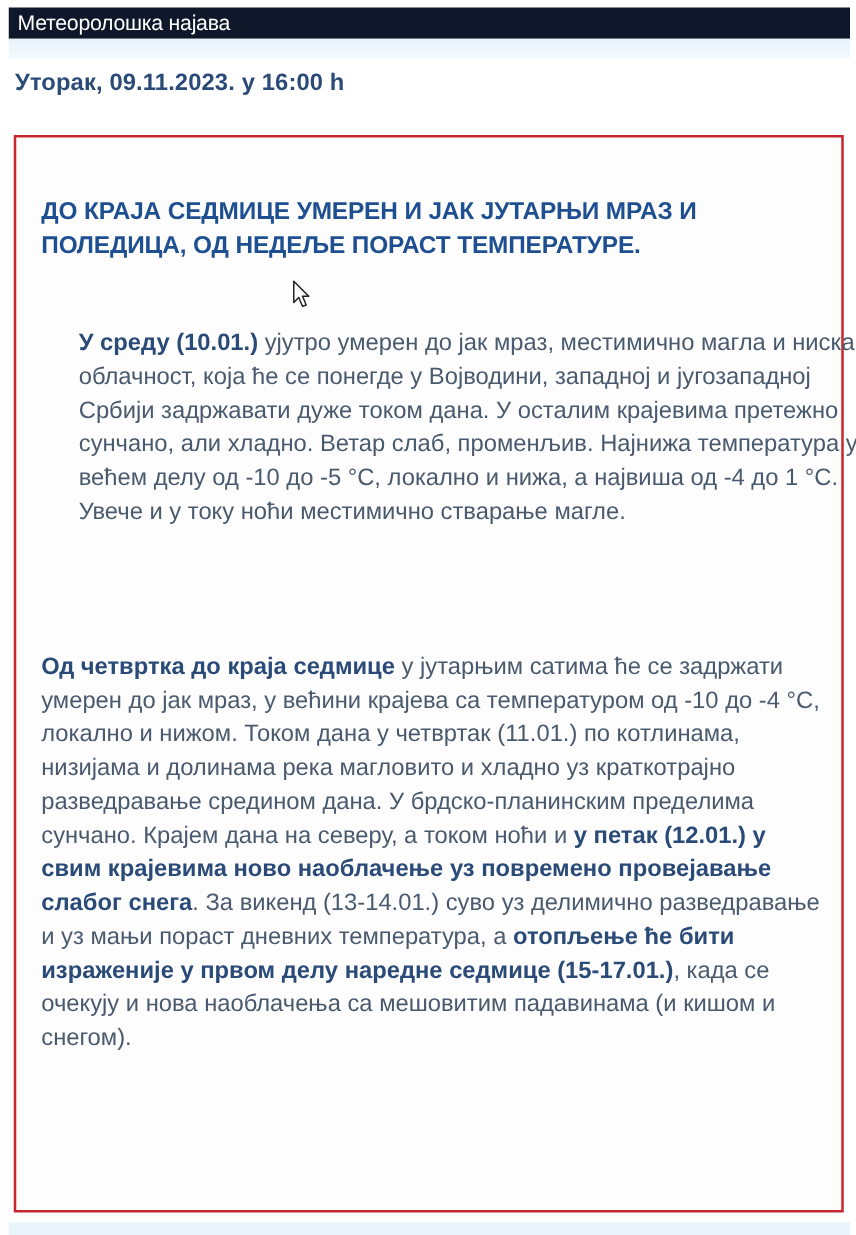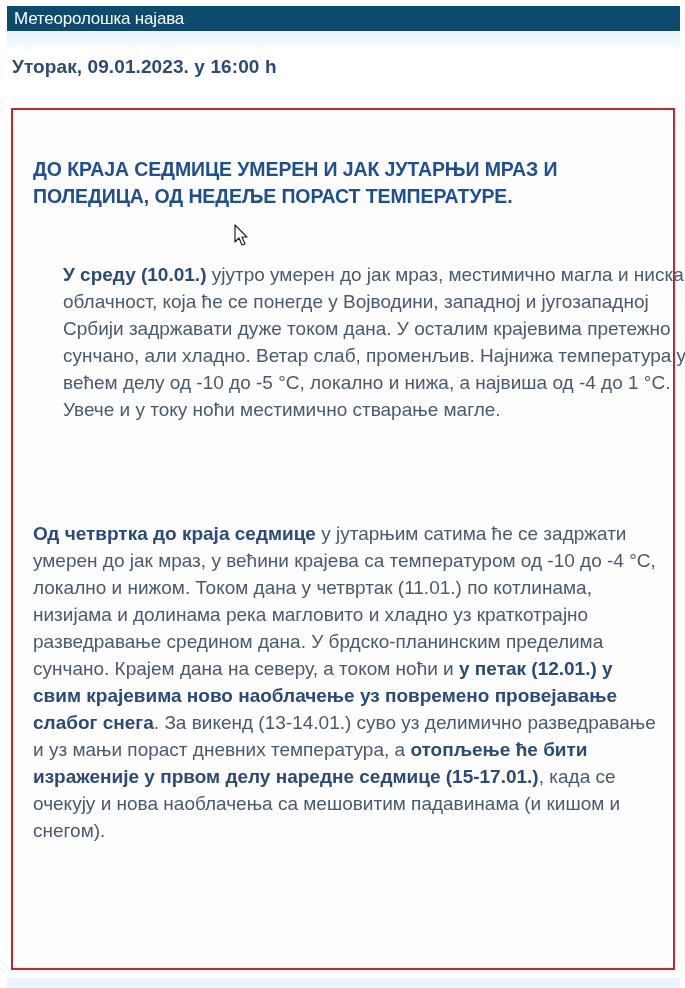--- a/index.html
+++ b/index.html
@@ -13,21 +13,21 @@
     body {
       font-family: "DejaVu Sans", "Liberation Sans", sans-serif;
       position: relative;
     }
     .header-bar {
       position: absolute;
       left: 7px;
       top: 6px;
       width: 673px;
       height: 25px;
-      background: #0c4a6e;
+      background: #0f172a;
       color: #ffffff;
       font-size: 17px;
       line-height: 25px;
       padding-left: 7px;
       box-sizing: border-box;
       font-family: "Liberation Sans", sans-serif;
       letter-spacing: -0.2px;
     }
     .sub-strip {
       position: absolute;
@@ -101,21 +101,21 @@
     }
   </style>
 </head>
 <body>
 
 <div class="header-bar">
   <span>Метеоролошка најава</span>
 </div>
 <div class="sub-strip"></div>
 
-<div class="date-line">Уторак, 09.01.2023. у 16:00 h</div>
+<div class="date-line">Уторак, 09.11.2023. у 16:00 h</div>
 
 <div class="forecast-box">
   <div class="headline">ДО КРАЈА СЕДМИЦЕ УМЕРЕН И ЈАК ЈУТАРЊИ МРАЗ И ПОЛЕДИЦА, ОД НЕДЕЉЕ ПОРАСТ ТЕМПЕРАТУРЕ.</div>
 
   <svg class="cursor" viewBox="0 0 16 24">
     <path d="M1 1 L1 18 L5 14 L8 21 L11 20 L8 13 L13 13 Z" fill="#ffffff" stroke="#222" stroke-width="1.2" stroke-linejoin="round"></path>
   </svg>
 
   <div class="para para1"><b>У среду (10.01.)</b><span> ујутро умерен до јак мраз, местимично магла и ниска облачност, која ће се понегде у Војводини, западној и југозападној Србији задржавати дуже током дана. У осталим крајевима претежно сунчано, али хладно. Ветар слаб, променљив. Најнижа температура у већем делу од -10 до -5 °C, локално и нижа, а највиша од -4 до 1 °C. Увече и у току ноћи местимично стварање магле.</span></div>
 

